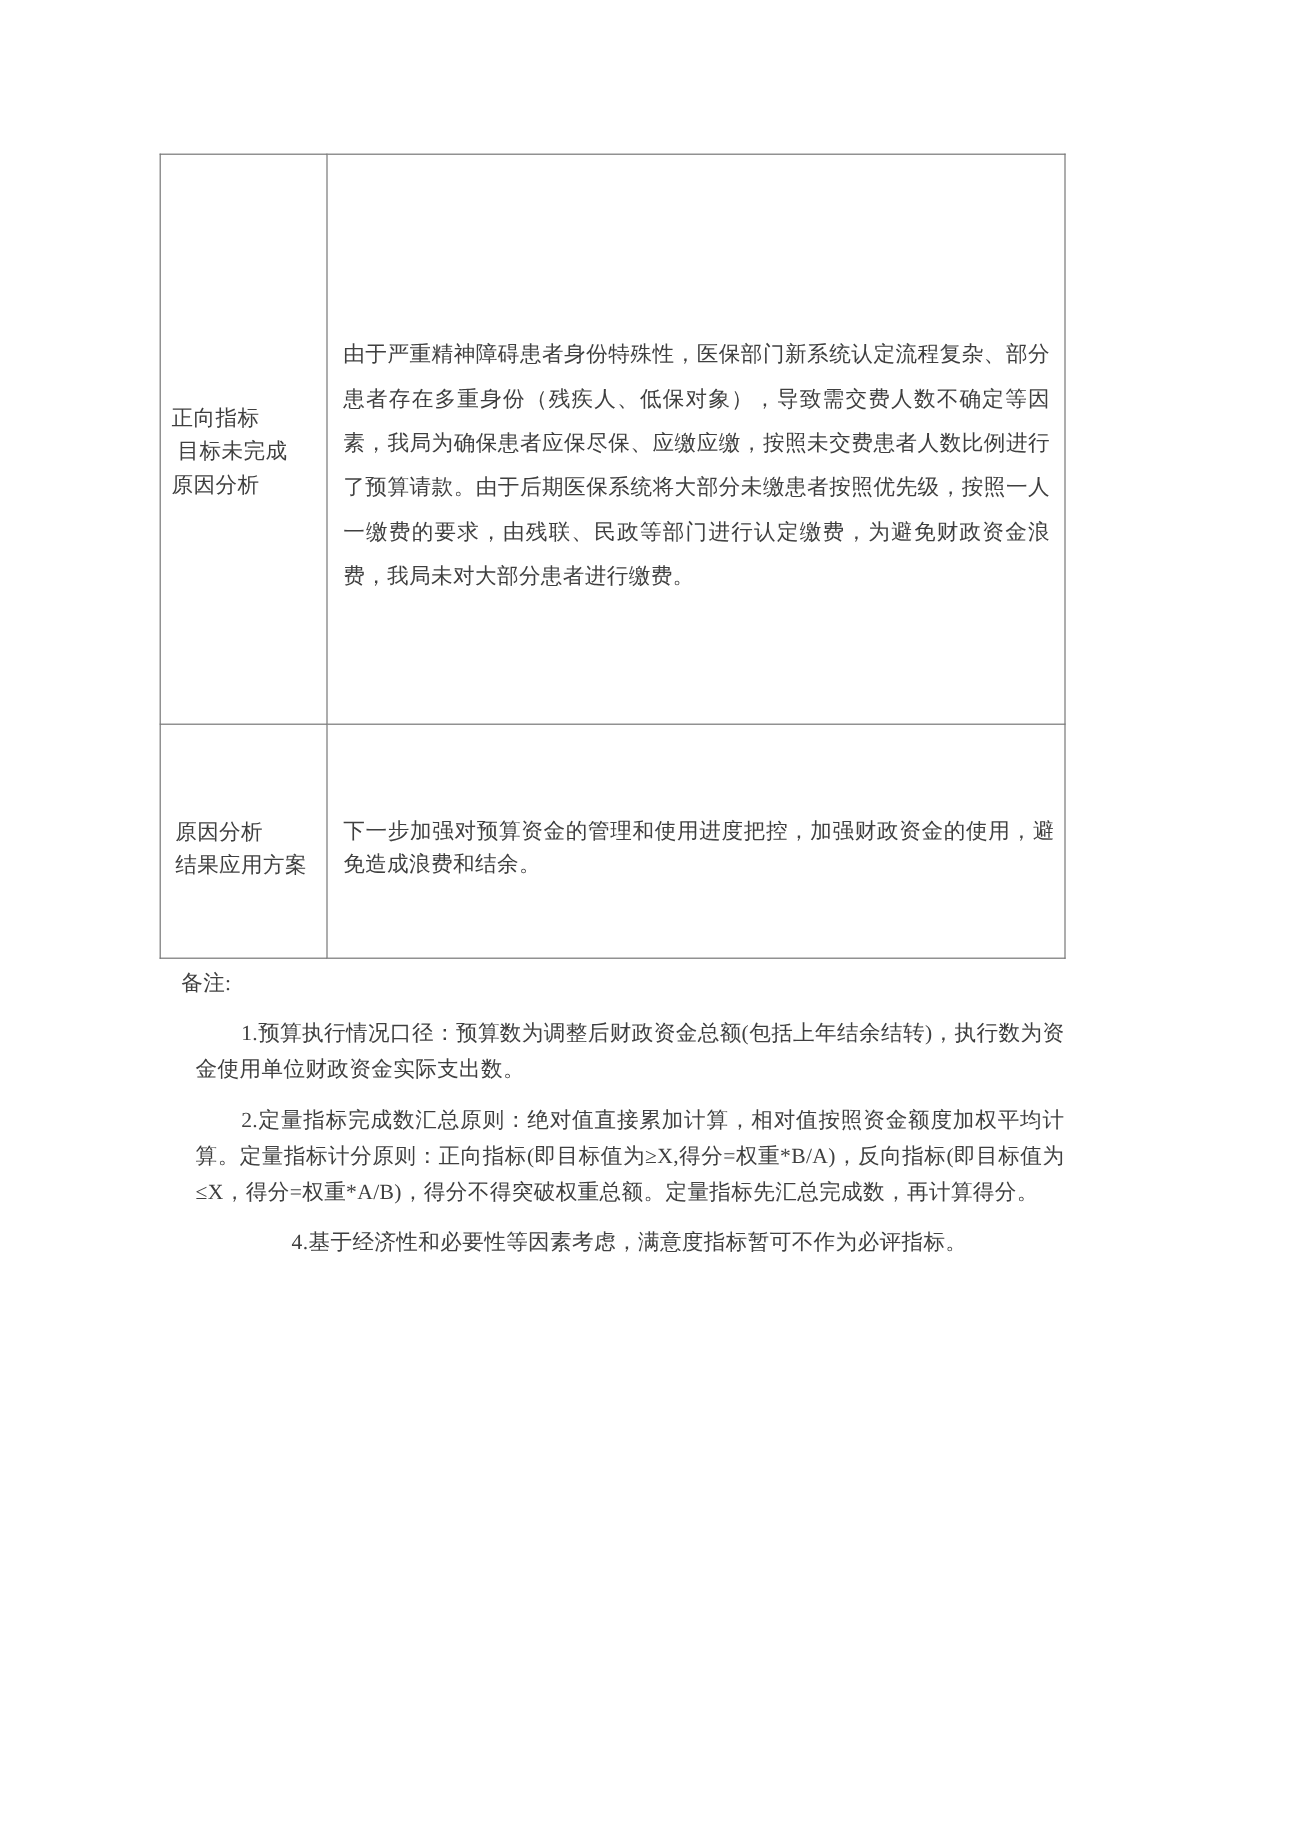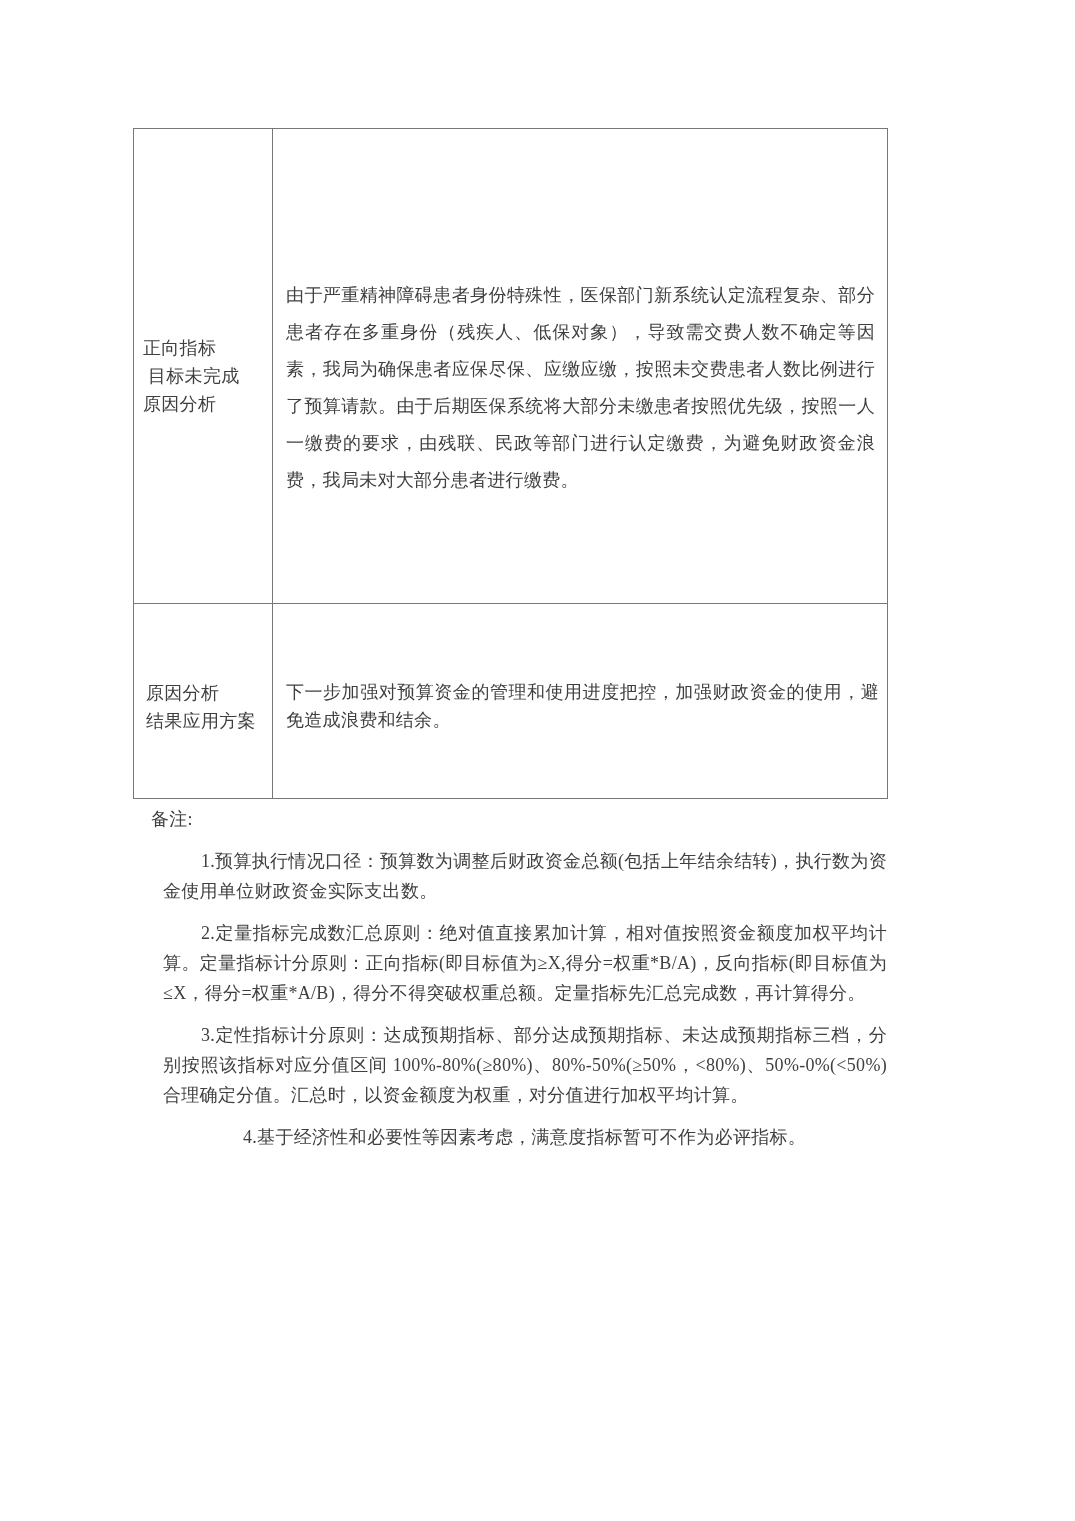--- a/index.html
+++ b/index.html
@@ -95,15 +95,14 @@
       <p class="para-2">下一步加强对预算资金的管理和使用进度把控，加强财政资金的使用，避免造成浪费和结余。</p>
     </td>
   </tr>
 </tbody>
   </table>
 
 <div class="notes">
   <div class="notes-heading">备注:</div>
   <p class="note">1.预算执行情况口径：预算数为调整后财政资金总额(包括上年结余结转)，执行数为资金使用单位财政资金实际支出数。</p>
   <p class="note">2.定量指标完成数汇总原则：绝对值直接累加计算，相对值按照资金额度加权平均计算。定量指标计分原则：正向指标(即目标值为≥X,得分=权重*B/A)，反向指标(即目标值为≤X，得分=权重*A/B)，得分不得突破权重总额。定量指标先汇总完成数，再计算得分。</p>
-  <p class="note">3.定性指标计分原则：达成预期指标、部分达成预期指标、未达成预期指标三档，分别按照该指标对应分值区间 100%-80%(≥80%)、80%-50%(≥50%，&lt;80%)、50%-0%(&lt;50%)合理确定分值。汇总时，以资金额度为权重，对分值进行加权平均计算。</p>
   <p class="note note-last">4.基于经济性和必要性等因素考虑，满意度指标暂可不作为必评指标。</p>
 </div>
 
 </body></html>

